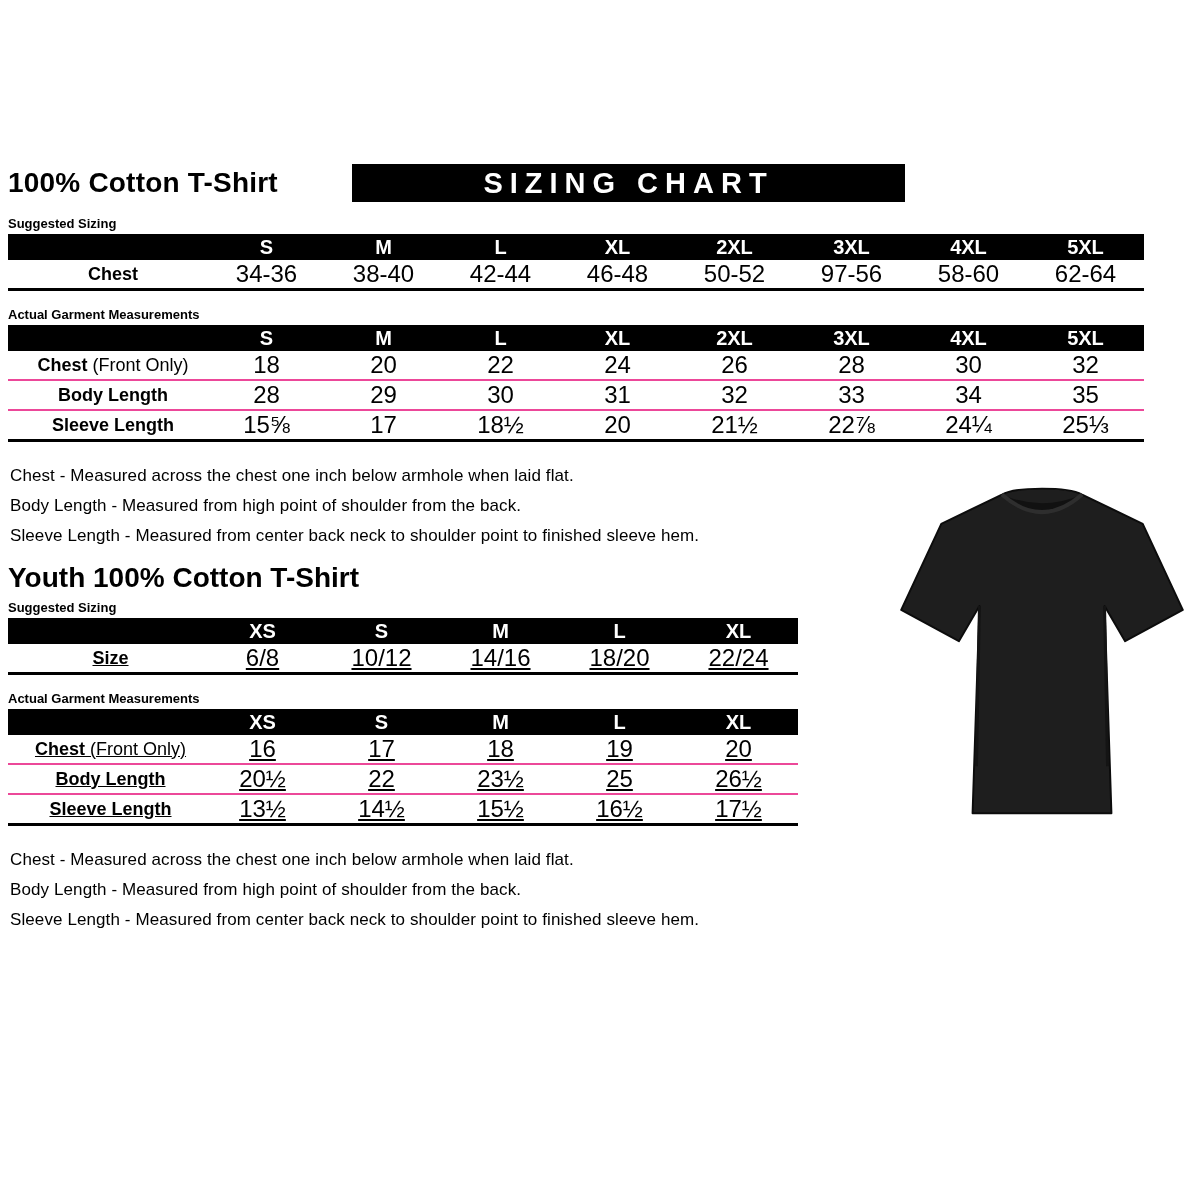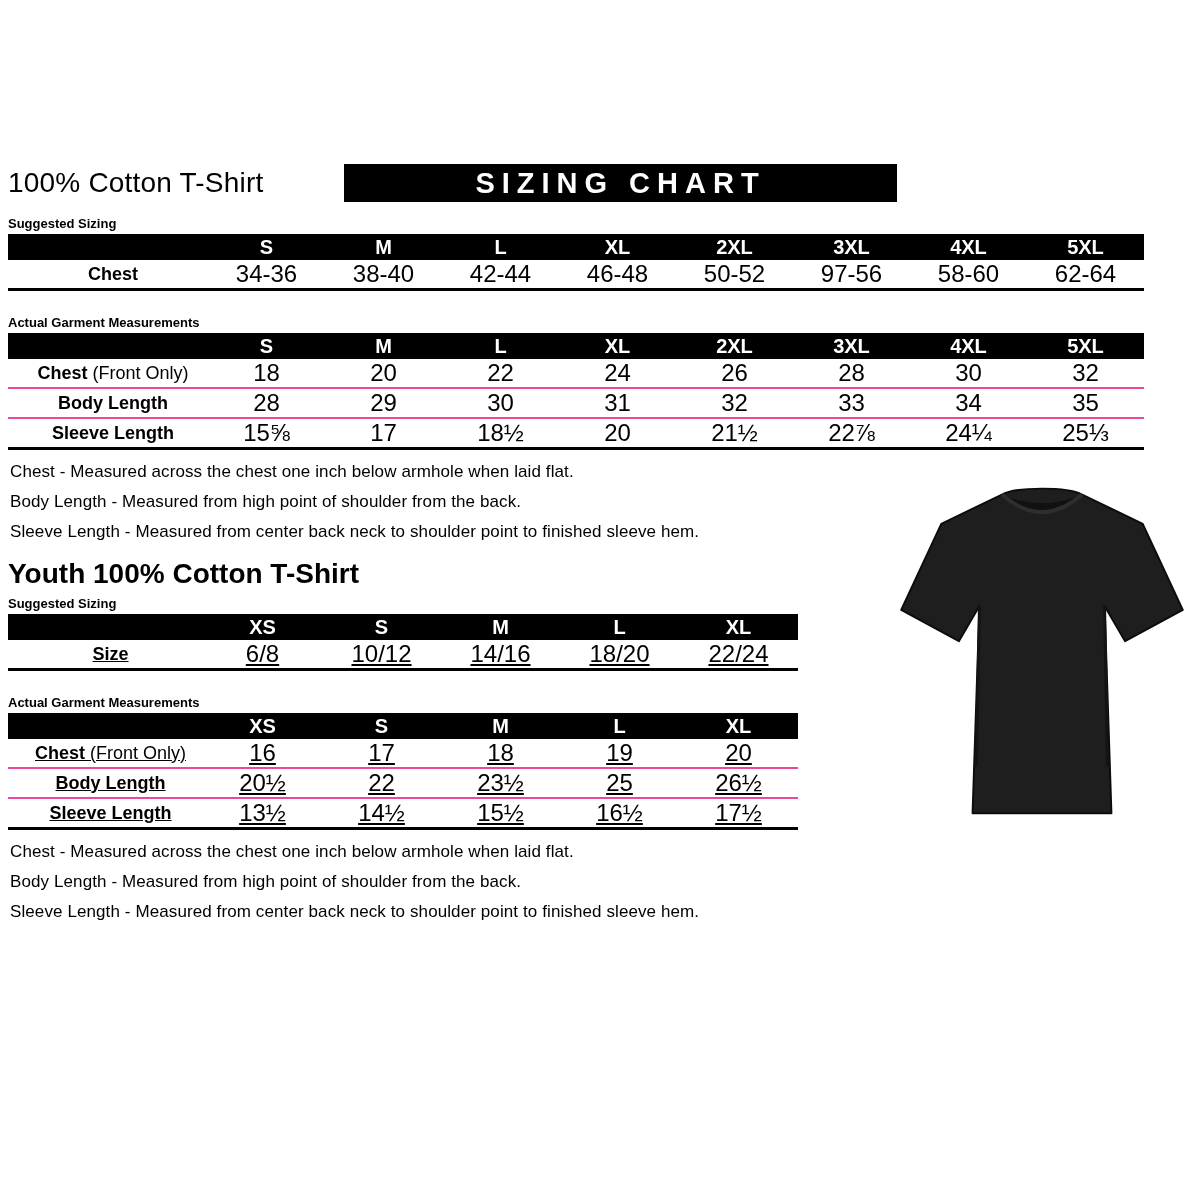--- a/index.html
+++ b/index.html
@@ -8,48 +8,48 @@
     width: 1200px; height: 1200px;
     background: #ffffff;
     font-family: "Liberation Sans", sans-serif;
     color: #000;
     position: relative;
     overflow: hidden;
   }
   .content { padding: 164px 0 0 8px; width: 1160px; }
 
   .header-row { display: flex; align-items: flex-start; height: 46px; }
-  .title { font-size: 28px; font-weight: 400; margin: 0; width: 336px; padding-top: 3px; letter-spacing: 0.2px; }
+  .title { font-size: 28px; font-weight: 700; margin: 0; width: 336px; padding-top: 3px; letter-spacing: 0.2px; }
   .banner {
     width: 553px; height: 38px; background: #000; color: #fff;
     font-size: 29px; font-weight: 700; letter-spacing: 7px;
-    text-align: center; line-height: 38px;
+    text-align: center; line-height: 38px; margin-left: 8px;
   }
 
   .section-label { font-size: 13px; font-weight: 700; margin: 6px 0 3px 0; }
-  .section-label.gap { margin-top: 24px; }
+  .section-label.gap { margin-top: 16px; }
 
   table { border-collapse: collapse; table-layout: fixed; margin-top: 2px; }
   table.adult { width: 1136px; }
   table.youth { width: 790px; text-decoration: underline; }
   thead th {
     background: #000; color: #fff;
     font-size: 20px; font-weight: 700;
     height: 26px; text-align: center; padding: 0;
   }
   tbody th {
     text-align: center; font-size: 18px; font-weight: 700;
     padding: 0 0 0 10px; height: 29px; white-space: nowrap;
   }
   tbody td { text-align: center; font-size: 24px; height: 29px; padding: 0; }
   tbody tr { border-bottom: 2px solid #ec4899; }
   tbody tr:last-child { border-bottom: 3px solid #000; }
   .row-suffix { font-weight: 400; }
 
-  .notes { margin-top: 12px; }
+  .notes { margin-top: 24px; }
   .notes p { font-size: 17px; margin: 0 0 10px 2px; letter-spacing: 0.1px; }
 
   .youth-title { font-size: 28px; font-weight: 700; margin: 16px 0 0 0; }
 
   .tshirt-wrap { position: absolute; left: 893px; top: 473px; width: 298px; height: 352px; }
   .tshirt-wrap svg { width: 100%; height: 100%; display: block; }
 </style>
 </head>
 <body>
 

